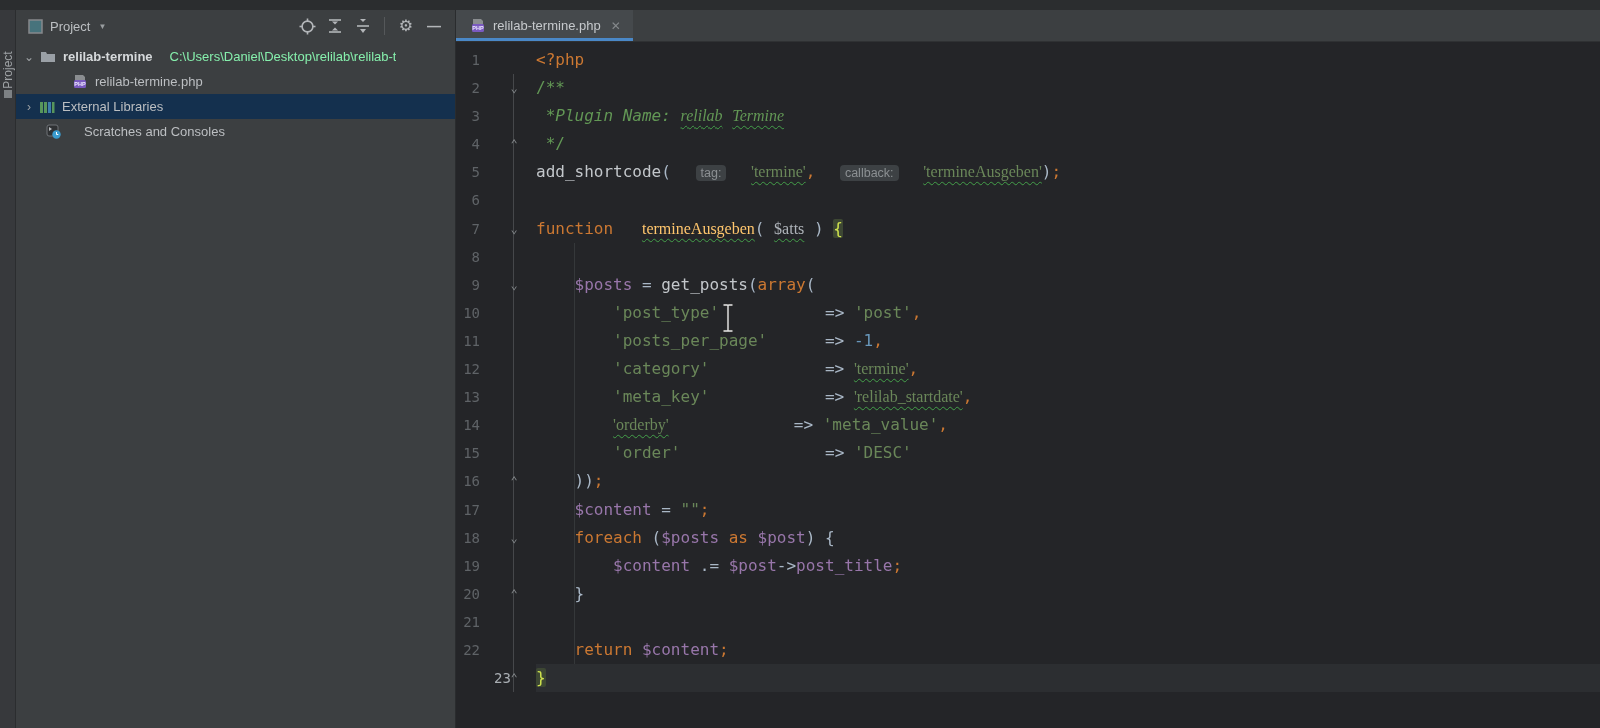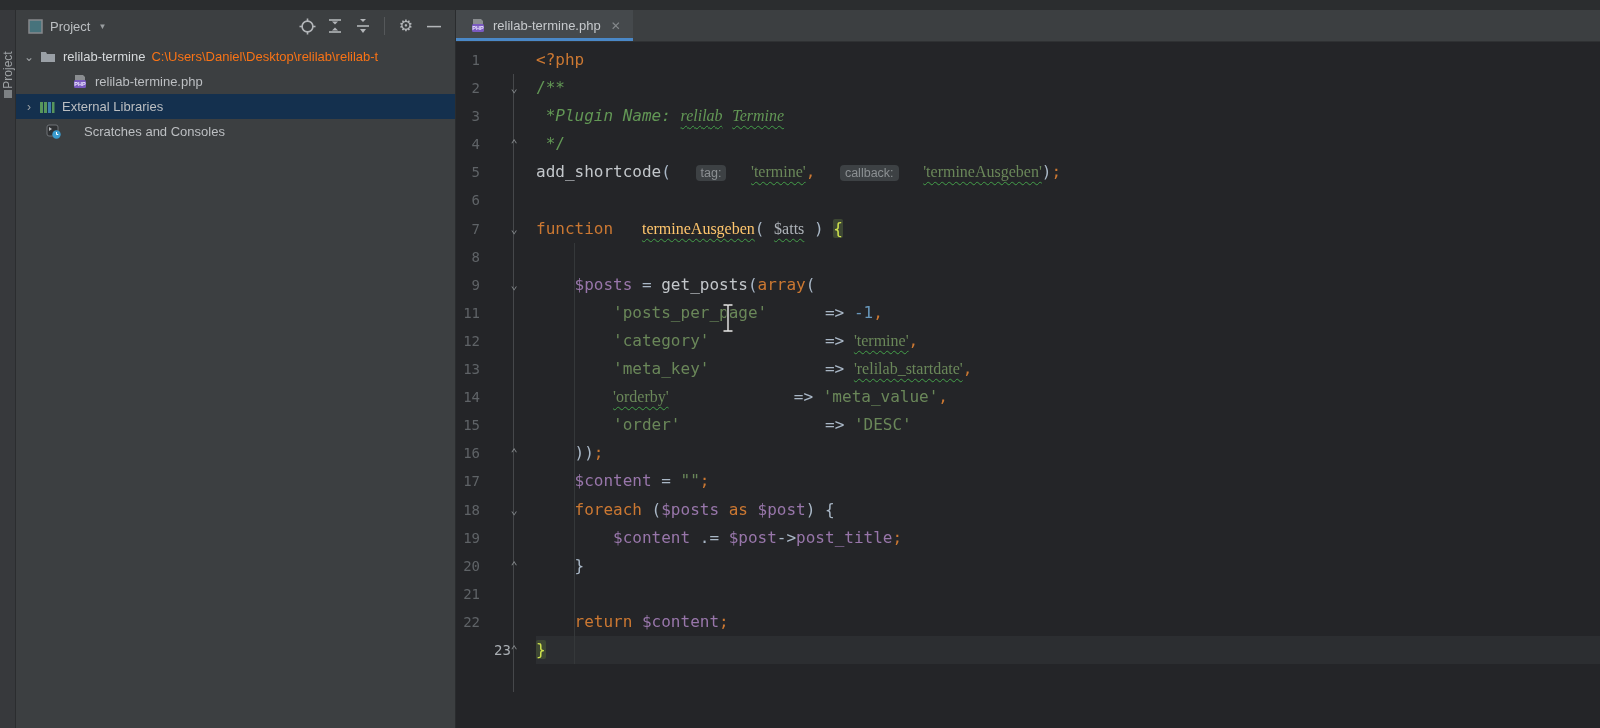--- a/index.html
+++ b/index.html
@@ -25,22 +25,22 @@
   .hsep { width:1px; height:18px; background:#55585a; margin-left:10px; margin-right:4px; }
   .gear-glyph { font-size:16px; line-height:1; }
   .minus-glyph { font-size:14px; font-weight:bold; }
 
   .tree { margin-top:2px; font-size:13px; color:#bcbfc2; }
   .tree-row { height:25px; display:flex; align-items:center; white-space:nowrap; overflow:hidden; }
   .tree-row.selected { background:#14304e; }
   .chev { width:14px; text-align:center; color:#9da1a4; font-size:12px; flex:none; }
   .tree-icon { margin-left:4px; flex:none; display:flex; align-items:center; }
   .tree-label { margin-left:7px; }
-  .tree-label.bold { font-weight:normal; color:#d6d9db; }
-  .tree-path { margin-left:6px; color:#f97316; overflow:hidden; text-overflow:clip;text-align:center; }
+  .tree-label.bold { font-weight:bold; color:#d6d9db; }
+  .tree-path { margin-left:17px; color:#86efac; overflow:hidden; text-overflow:clip;text-align:center; }
   .ind-file { padding-left:52px; }
   .ind-noarrow { padding-left:26px;gap:16px; }
   .ind-root { padding-left:6px; }
 
   
   .editor { position:absolute; left:455px; top:10px; width:1145px; height:718px; background:#242528; border-left:1px solid #2a2c2e; }
   .tabbar { height:32px; background:#3c3f41; border-bottom:1px solid #2f3133; display:flex; }
   .tab { display:flex; align-items:center; padding:0 12px 0 10px; background:#45494c; position:relative; }
   .tab::after { content:""; position:absolute; left:0; right:0; bottom:0; height:3px; background:#4a88c7; }
   .tab-title { margin-left:7px; color:#c6c9cc; font-size:13px; }
@@ -196,20 +196,21 @@
     <div id="code-lines">
         <div class="code-line"><div class="gutter-cell"><span class="ln">1</span></div><div class="code-cell"><span class="tk k">&lt;?php</span></div></div>
         <div class="code-line"><div class="gutter-cell"><span class="ln">2</span><span class="fold">⌄</span></div><div class="code-cell"><span class="tk d">/**</span></div></div>
         <div class="code-line"><div class="gutter-cell"><span class="ln">3</span></div><div class="code-cell"><span class="tk d"> *</span><span class="tk di">Plugin Name: </span><span class="tk di w">relilab</span><span class="tk di"> </span><span class="tk di w">Termine</span></div></div>
         <div class="code-line"><div class="gutter-cell"><span class="ln">4</span><span class="fold">⌃</span></div><div class="code-cell"><span class="tk d"> */</span></div></div>
         <div class="code-line"><div class="gutter-cell"><span class="ln">5</span></div><div class="code-cell"><span class="tk c">add_shortcode</span><span class="tk p">( </span><span class="tk h">tag:</span><span class="tk p"> </span><span class="tk s w">'termine'</span><span class="tk o">,</span><span class="tk p"> </span><span class="tk h">callback:</span><span class="tk p"> </span><span class="tk s w">'termineAusgeben'</span><span class="tk p">)</span><span class="tk o">;</span></div></div>
         <div class="code-line"><div class="gutter-cell"><span class="ln">6</span></div><div class="code-cell"></div></div>
         <div class="code-line"><div class="gutter-cell"><span class="ln">7</span><span class="fold">⌄</span></div><div class="code-cell"><span class="tk k">function</span><span class="tk p">   </span><span class="tk f w">termineAusgeben</span><span class="tk p">( </span><span class="tk vp w">$atts</span><span class="tk p"> ) </span><span class="tk b">{</span></div></div>
         <div class="code-line"><div class="gutter-cell"><span class="ln">8</span></div><div class="code-cell"></div></div>
         <div class="code-line"><div class="gutter-cell"><span class="ln">9</span><span class="fold">⌄</span></div><div class="code-cell"><span class="tk p">    </span><span class="tk v">$posts</span><span class="tk p"> = </span><span class="tk c">get_posts</span><span class="tk p">(</span><span class="tk k">array</span><span class="tk p">(</span></div></div>
+        <div class="code-line"><div class="gutter-cell"><span class="ln">10</span></div><div class="code-cell"><span class="tk p">        </span><span class="tk s">'post_type'</span><span class="tk p">           </span><span class="tk p">=&gt; </span><span class="tk s">'post'</span><span class="tk o">,</span></div></div>
         <div class="code-line"><div class="gutter-cell"><span class="ln">11</span></div><div class="code-cell"><span class="tk p">        </span><span class="tk s">'posts_per_page'</span><span class="tk p">      </span><span class="tk p">=&gt; </span><span class="tk n">-1</span><span class="tk o">,</span></div></div>
         <div class="code-line"><div class="gutter-cell"><span class="ln">12</span></div><div class="code-cell"><span class="tk p">        </span><span class="tk s">'category'</span><span class="tk p">            </span><span class="tk p">=&gt; </span><span class="tk s w">'termine'</span><span class="tk o">,</span></div></div>
         <div class="code-line"><div class="gutter-cell"><span class="ln">13</span></div><div class="code-cell"><span class="tk p">        </span><span class="tk s">'meta_key'</span><span class="tk p">            </span><span class="tk p">=&gt; </span><span class="tk s w">'relilab_startdate'</span><span class="tk o">,</span></div></div>
         <div class="code-line"><div class="gutter-cell"><span class="ln">14</span></div><div class="code-cell"><span class="tk p">        </span><span class="tk s w">'orderby'</span><span class="tk p">             </span><span class="tk p">=&gt; </span><span class="tk s">'meta_value'</span><span class="tk o">,</span></div></div>
         <div class="code-line"><div class="gutter-cell"><span class="ln">15</span></div><div class="code-cell"><span class="tk p">        </span><span class="tk s">'order'</span><span class="tk p">               </span><span class="tk p">=&gt; </span><span class="tk s">'DESC'</span></div></div>
         <div class="code-line"><div class="gutter-cell"><span class="ln">16</span><span class="fold">⌃</span></div><div class="code-cell"><span class="tk p">    </span><span class="tk p">))</span><span class="tk o">;</span></div></div>
         <div class="code-line"><div class="gutter-cell"><span class="ln">17</span></div><div class="code-cell"><span class="tk p">    </span><span class="tk v">$content</span><span class="tk p"> = </span><span class="tk s">""</span><span class="tk o">;</span></div></div>
         <div class="code-line"><div class="gutter-cell"><span class="ln">18</span><span class="fold">⌄</span></div><div class="code-cell"><span class="tk p">    </span><span class="tk k">foreach</span><span class="tk p"> (</span><span class="tk v">$posts</span><span class="tk p"> </span><span class="tk k">as</span><span class="tk p"> </span><span class="tk v">$post</span><span class="tk p">) {</span></div></div>
         <div class="code-line"><div class="gutter-cell"><span class="ln">19</span></div><div class="code-cell"><span class="tk p">        </span><span class="tk v">$content</span><span class="tk p"> .= </span><span class="tk v">$post</span><span class="tk p">-&gt;</span><span class="tk v">post_title</span><span class="tk o">;</span></div></div>
         <div class="code-line"><div class="gutter-cell"><span class="ln">20</span><span class="fold">⌃</span></div><div class="code-cell"><span class="tk p">    }</span></div></div>

